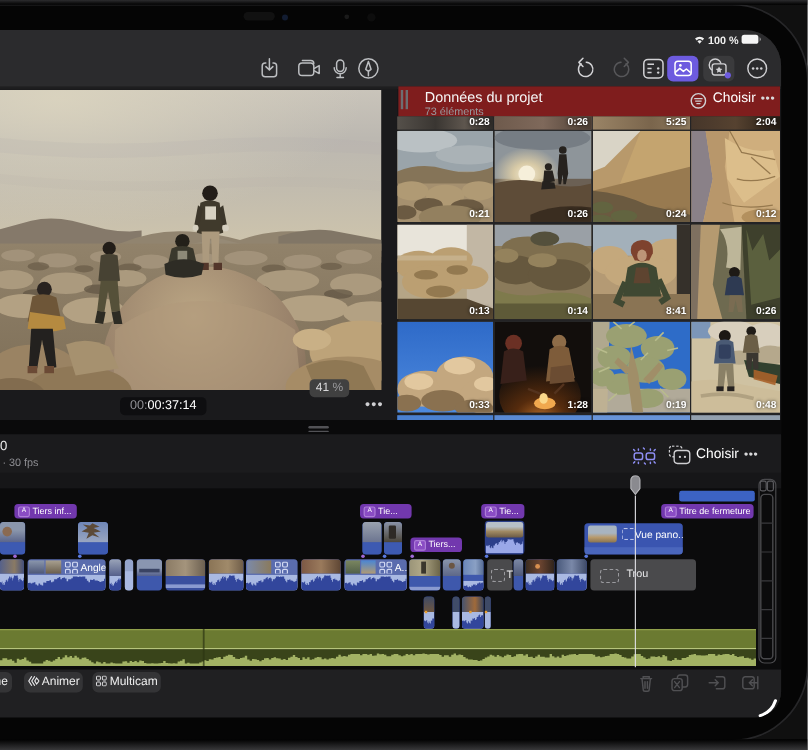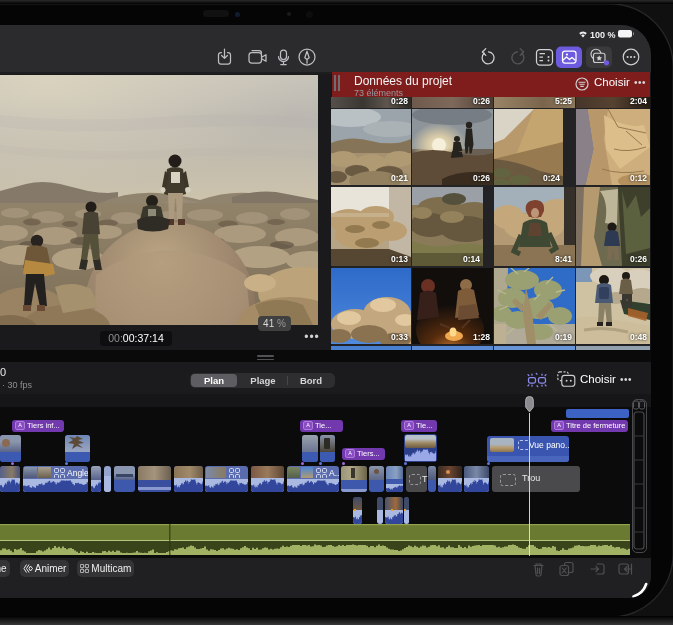--- a/index.html
+++ b/index.html
@@ -330,21 +330,21 @@
           <path d="M30 70 q20 -10 51 -6 v12 h-51z" fill="#3a2d20"></path>
           <g fill="#26221e">
                 <circle cx="57" cy="16" r="3.2"></circle>
                 <path d="M54 19.5 h6 l1.5 16 -2 9 h-2 l-.5 -8 -1.5 8 h-2 l-.8 -9z"></path>
                 <circle cx="45" cy="30" r="3"></circle>
                 <path d="M41.5 33 h7 l2 9 -10 2z"></path>
                 <path d="M40 42 l10 1 1 5 -12 1z"></path>
               </g>
           </svg>
           <span class="dur">0:26</span></div>
-        <div class="grid" style="left:494px;top:109px;width:69px;height:76px;">
+        <div class="grid" style="left:494px;top:109px;width:81px;height:76px;">
           <svg width="81" height="76">
               <rect width="81" height="76" fill="#b8996b"></rect>
           <path d="M0 0 h40 L10 30 L0 34z" fill="#d9d4c6"></path>
           <path d="M40 0 h41 v36 L22 46 z" fill="#c4a46f"></path>
           <path d="M81 30 v46 h-81 v-26z" fill="#987a50"></path>
           <path d="M0 50 q24 2 46 12 l35 8 v6 h-81z" fill="#6b5a40"></path>
           <g fill="#626440">
                 <ellipse cx="8" cy="64" rx="9" ry="5"></ellipse>
                 <ellipse cx="26" cy="71" rx="11" ry="5"></ellipse>
                 <ellipse cx="6" cy="74" rx="10" ry="4"></ellipse>
@@ -375,21 +375,21 @@
               </g>
           <g fill="#8a7048" opacity=".8">
                 <ellipse cx="24" cy="42" rx="10" ry="4"></ellipse>
                 <ellipse cx="50" cy="38" rx="9" ry="4"></ellipse>
                 <ellipse cx="36" cy="56" rx="12" ry="5"></ellipse>
               </g>
           <path d="M0 62 h58 l22 8 v9 h-80z" fill="#564732"></path>
           <path d="M0 26 h58 v4 h-58z" fill="#cdbd9c" opacity=".6"></path>
             </svg>
           <span class="dur">0:13</span></div>
-        <div class="grid" style="left:412px;top:187px;width:71px;height:79px;">
+        <div class="grid" style="left:412px;top:187px;width:81px;height:79px;">
           <svg width="81" height="79">
               <rect width="81" height="79" fill="#8a7a5a"></rect>
           <rect width="81" height="18" fill="#9aa0a6"></rect>
           <g fill="#7e6e4e">
                 <ellipse cx="28" cy="20" rx="22" ry="10"></ellipse>
                 <ellipse cx="62" cy="26" rx="20" ry="11"></ellipse>
               </g>
           <g fill="#66583e">
                 <ellipse cx="18" cy="38" rx="20" ry="12"></ellipse>
                 <ellipse cx="54" cy="42" rx="26" ry="13"></ellipse>
@@ -547,26 +547,20 @@
         <div class="grid" style="left:412px;top:346px;width:81px;height:6px;background:#5a8ad4;"></div>
         <div class="grid" style="left:494px;top:346px;width:81px;height:6px;background:#6894d8;"></div>
         <div class="grid" style="left:576px;top:346px;width:74px;height:6px;background:#93a0ae;"></div>
       </div>
       <div id="divider"></div>
       <div class="handle"></div>
         <div class="handle2"></div>
       <div id="theader">
         <div class="abs" style="left:0;top:4px;color:#e8e8e8;font-size:11px;">0</div>
         <div class="abs" style="left:2px;top:18px;color:#8e8e93;font-size:9px;">· 30 fps</div>
-        <div id="seg">
-            <div class="abs" style="left:96.5px;top:3px;width:1px;height:9px;background:#48484c;"></div>
-            <div class="sel">Plan</div>
-            <div class="s2">Plage</div>
-            <div class="s3">Bord</div>
-          </div>
         <svg class="abs" style="left:527px;top:10px;" width="20" height="16" viewBox="0 0 20 16">
           <g fill="none" stroke="#8d8df2" stroke-width="1.25" stroke-linecap="round">
             <rect x="1.5" y="5.5" width="7" height="5.5" rx="1.8"></rect>
             <rect x="11.5" y="5.5" width="7" height="5.5" rx="1.8"></rect>
             <path d="M5 2.2 v1 M15 2.2 v1 M5 13.2 v1 M15 13.2 v1 M9.2 1.4 l.8 .8 M10.8 14.6 l-.8 -.8 M1 2.6 l.9 .9 M19 2.6 l-.9 .9 M1 13.8 l.9 -.9 M19 13.8 l-.9 -.9"></path>
           </g>
         </svg>
         <svg class="abs" style="left:557px;top:9px;" width="19" height="17" viewBox="0 0 19 17">
           <g fill="none" stroke="#cfcfd2" stroke-width="1.15">
             <rect x="0.8" y="0.8" width="10.5" height="8.8" rx="2.2" stroke-dasharray="2 1.5"></rect>

